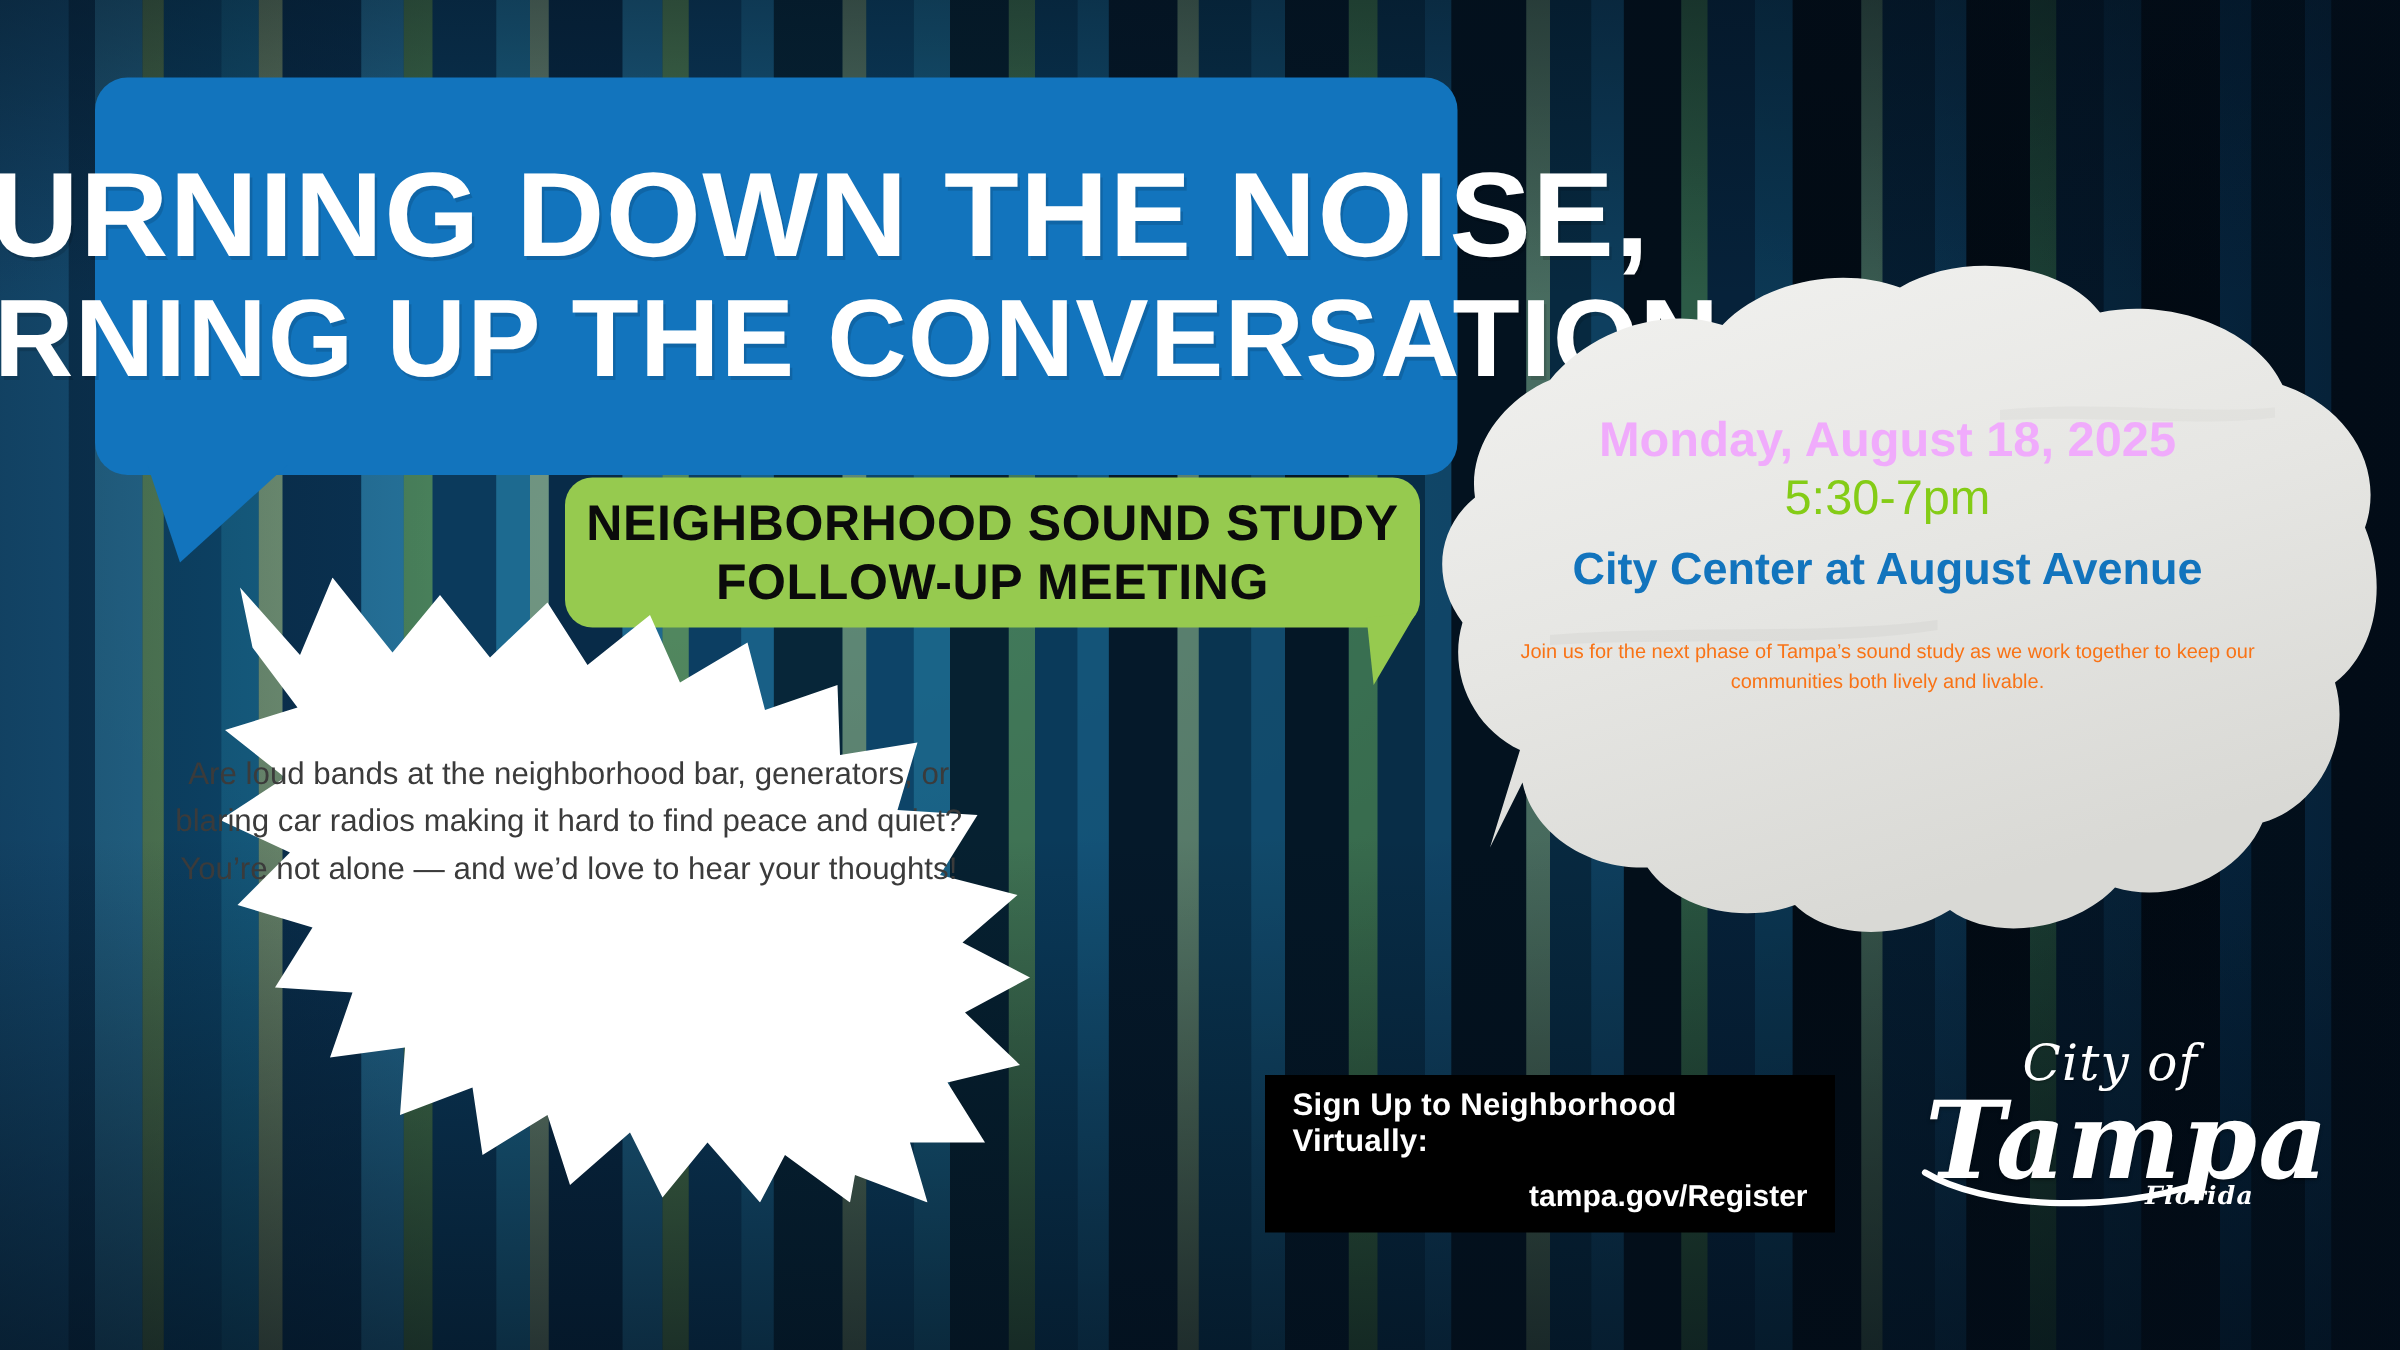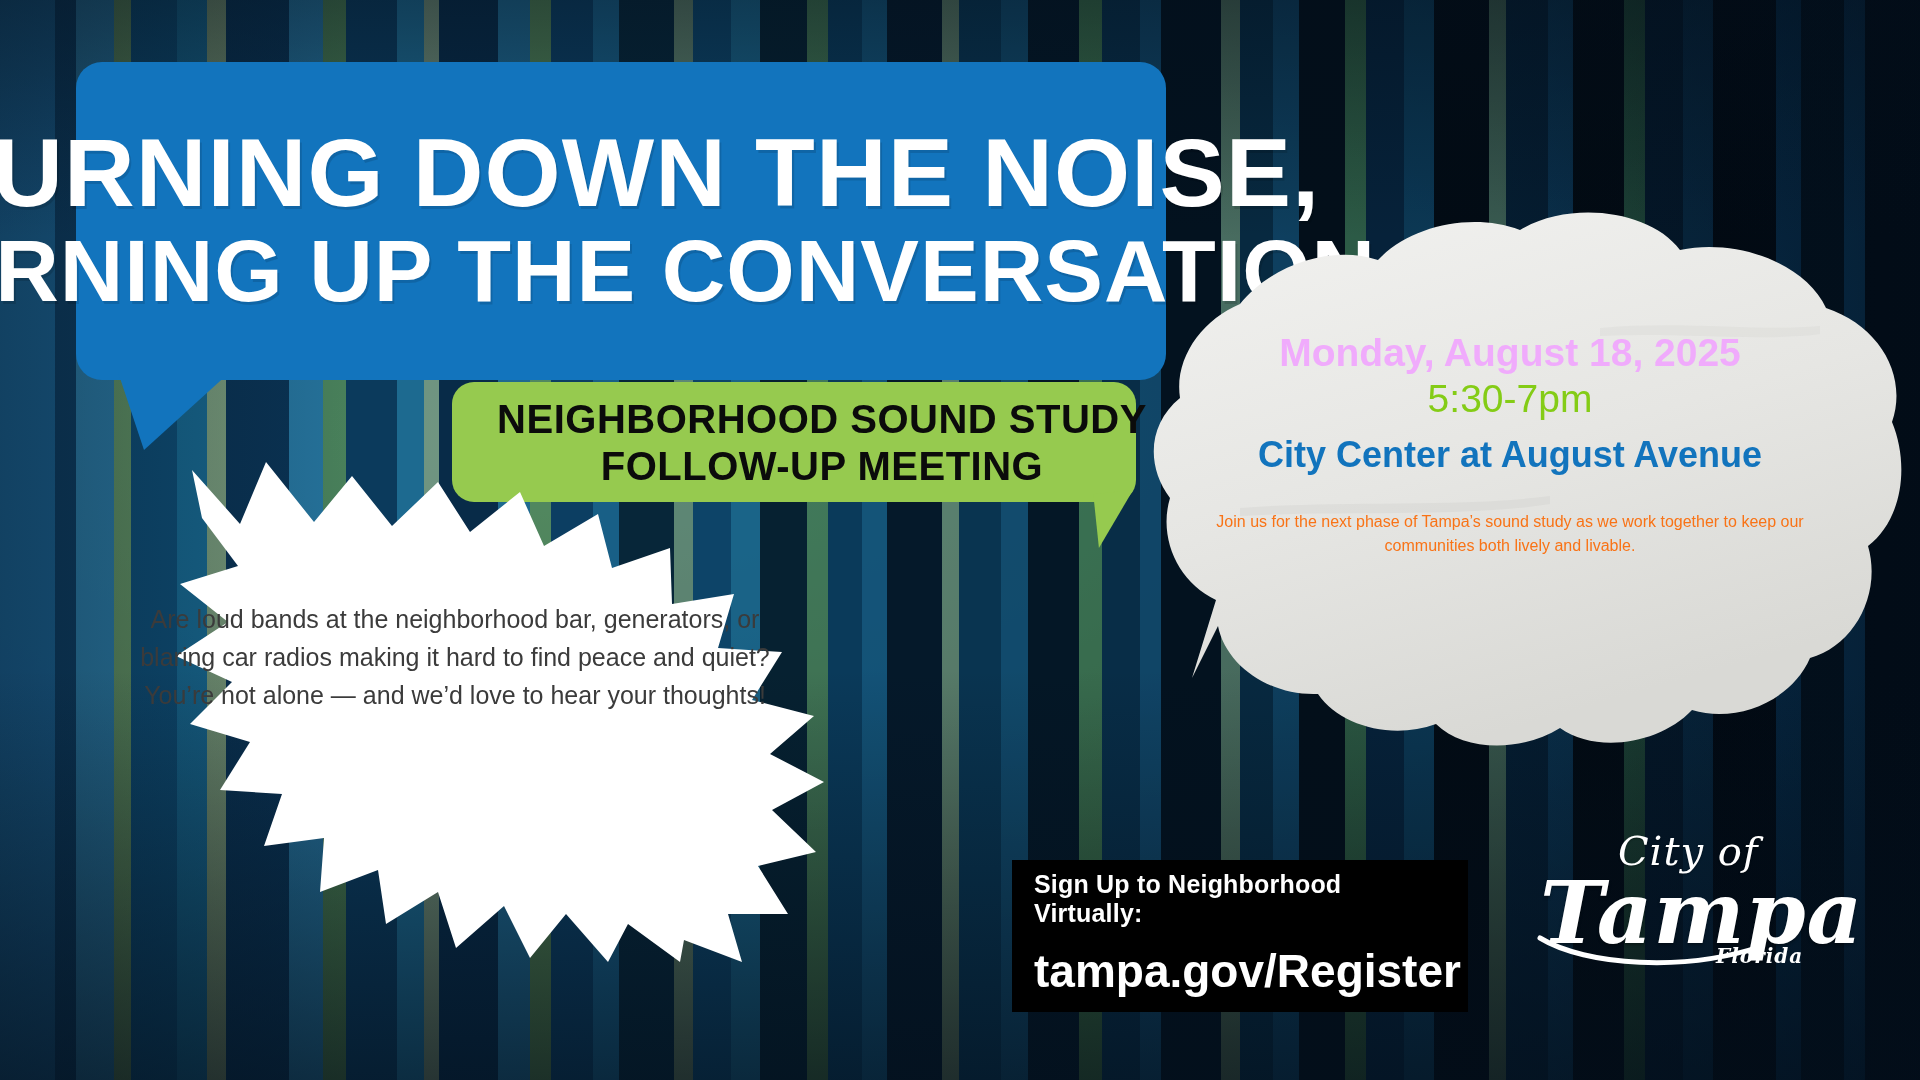--- a/index.html
+++ b/index.html
@@ -128,21 +128,20 @@
     flex-direction: column;
     justify-content: center;
     align-items: center;
     color: #0b0b0b;
     font-weight: bold;
     text-transform: uppercase;
     font-family: "Liberation Sans Narrow", "Liberation Sans", sans-serif;
     font-size: 40px;
     line-height: 1.18;
     letter-spacing: 0.5px;
-    padding-left: 28px;
   }
 
   
   .burst {
     position: absolute;
     left: 52px;
     top: 462px;
     width: 800px;
     height: 500px;
   }
@@ -218,21 +217,21 @@
     color: #ffffff;
     display: inline-block;
     font-weight: bold;
   }
   .signup-top {
     font-size: 25px;
     padding: 10px 22px 8px 22px;
     letter-spacing: 0.2px;
   }
   .signup-url {
-    font-size: 46px;
+    font-size: 24px;
     padding: 8px 22px 14px 22px;
     display: block;
     text-align: right;
   }
 
   
   .logo {
     position: absolute;
     left: 1540px;
     top: 828px;

